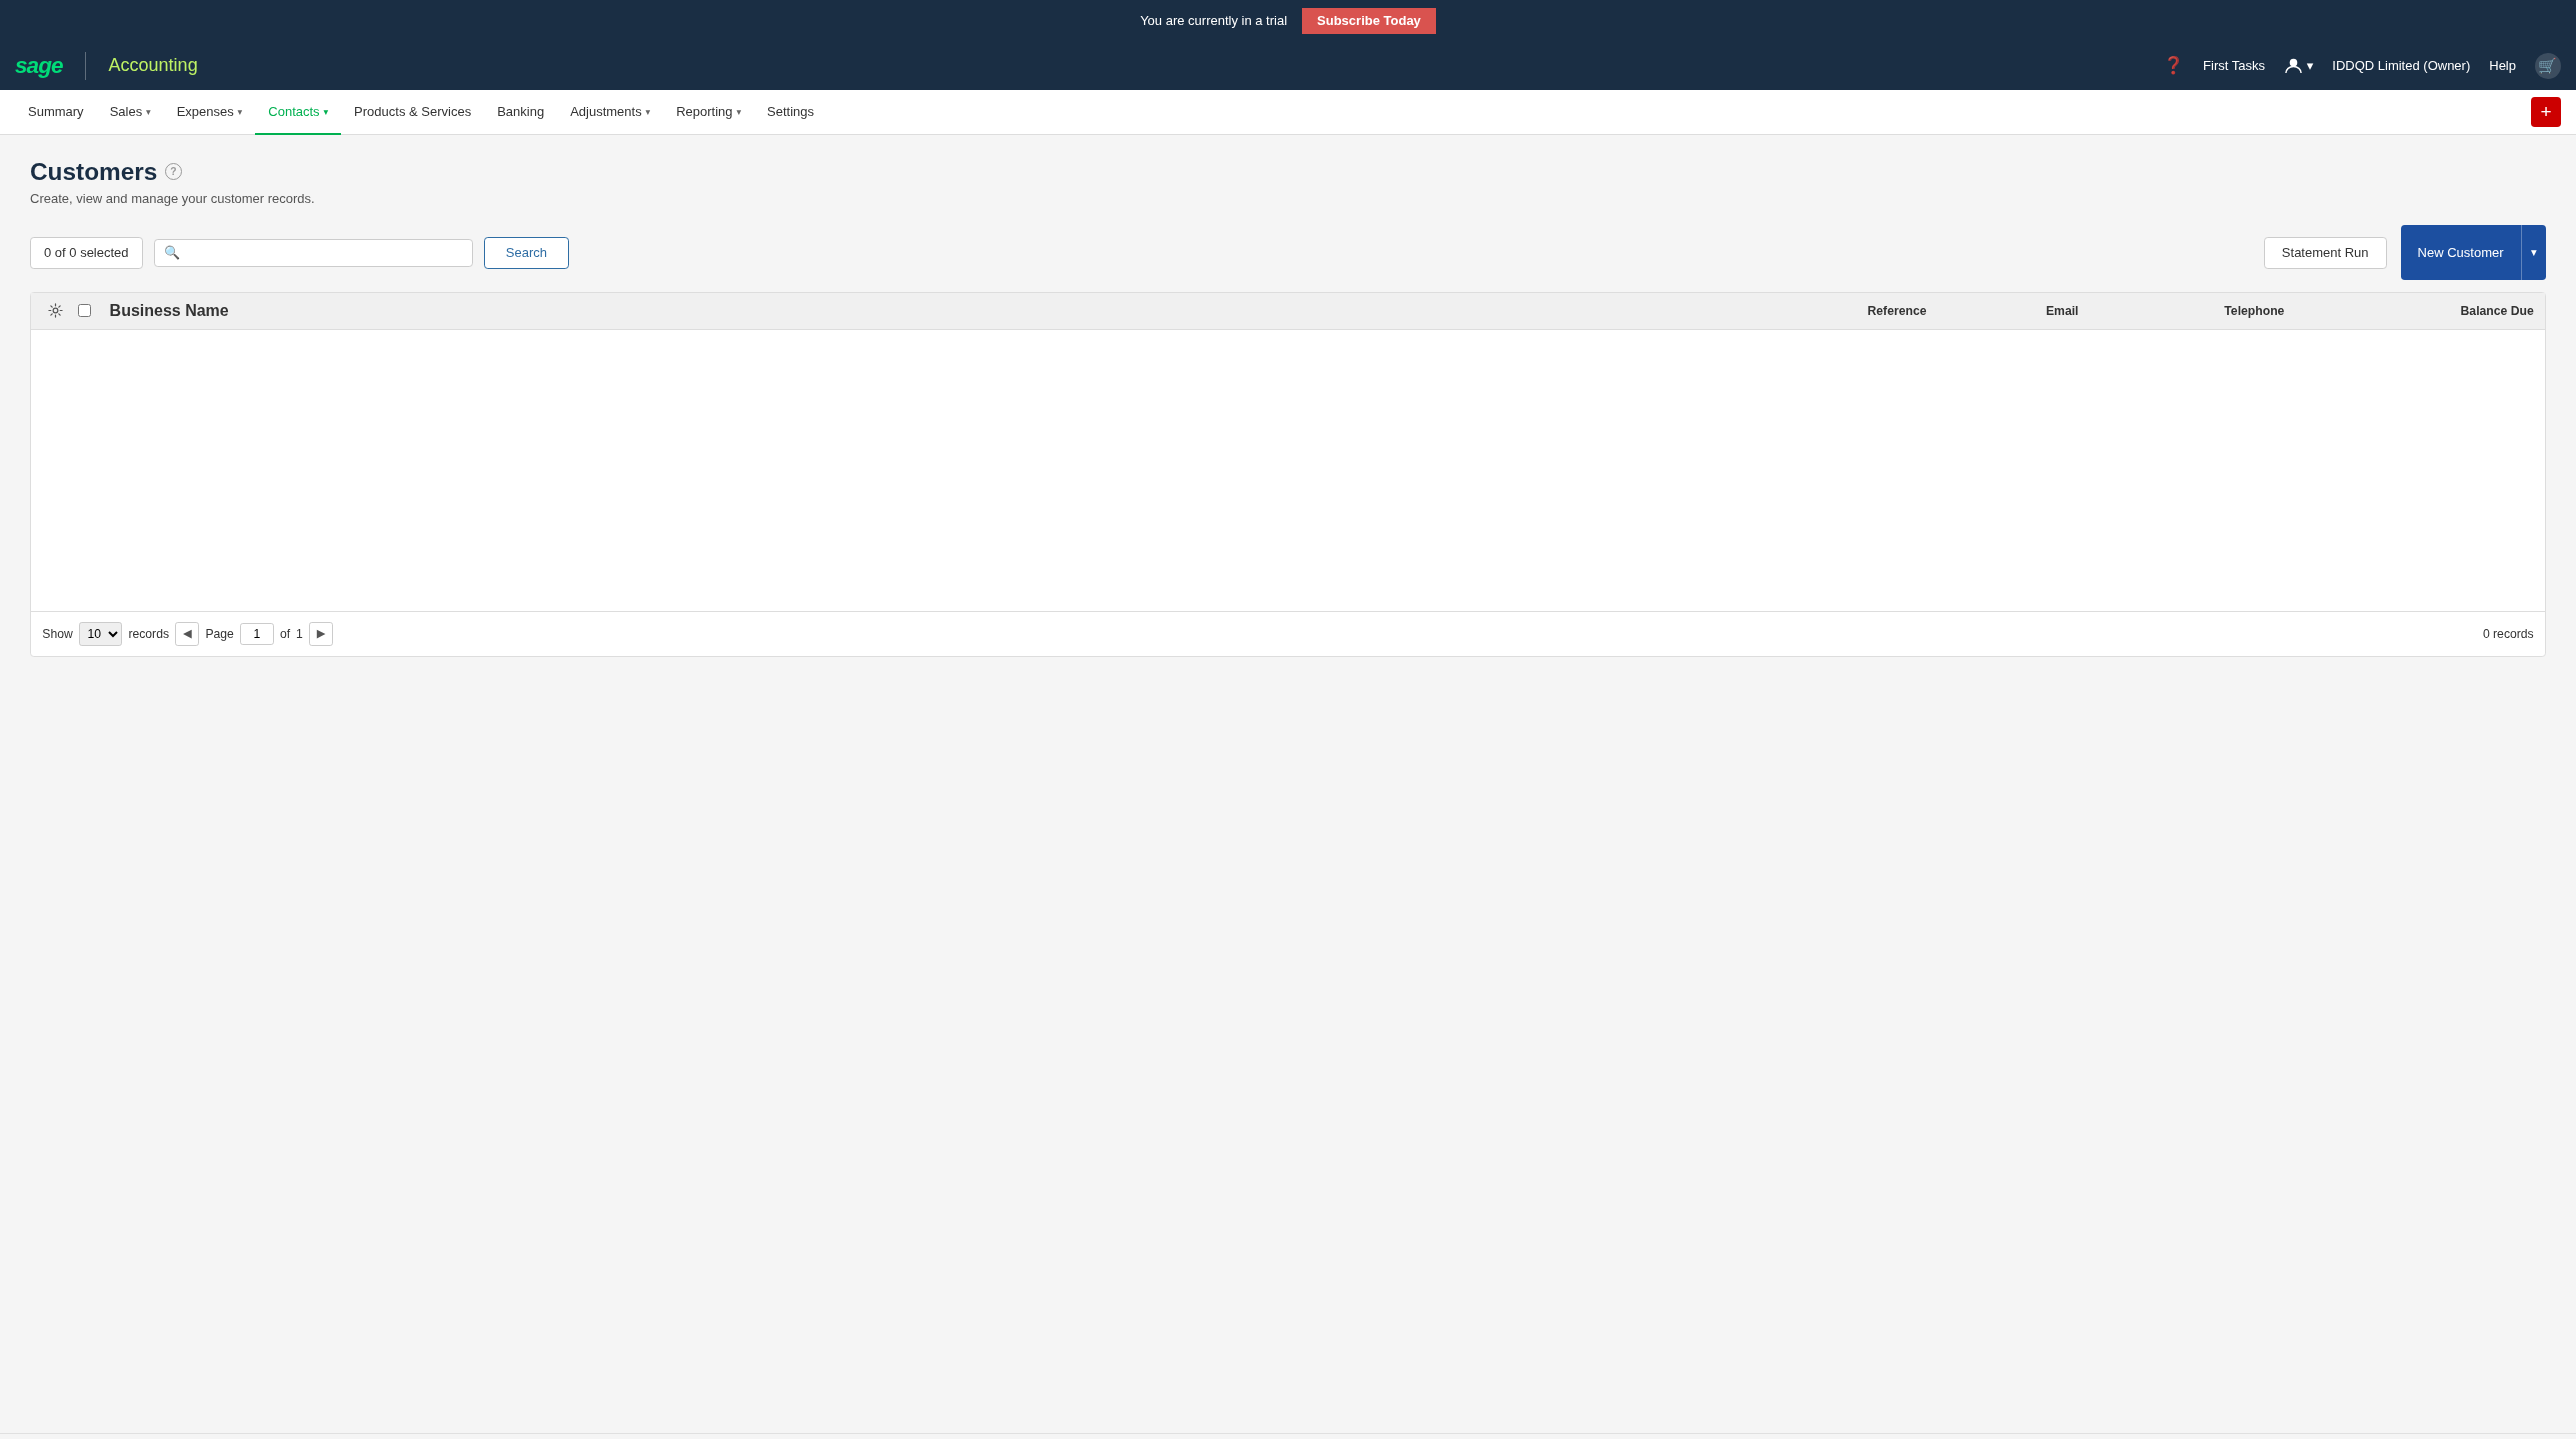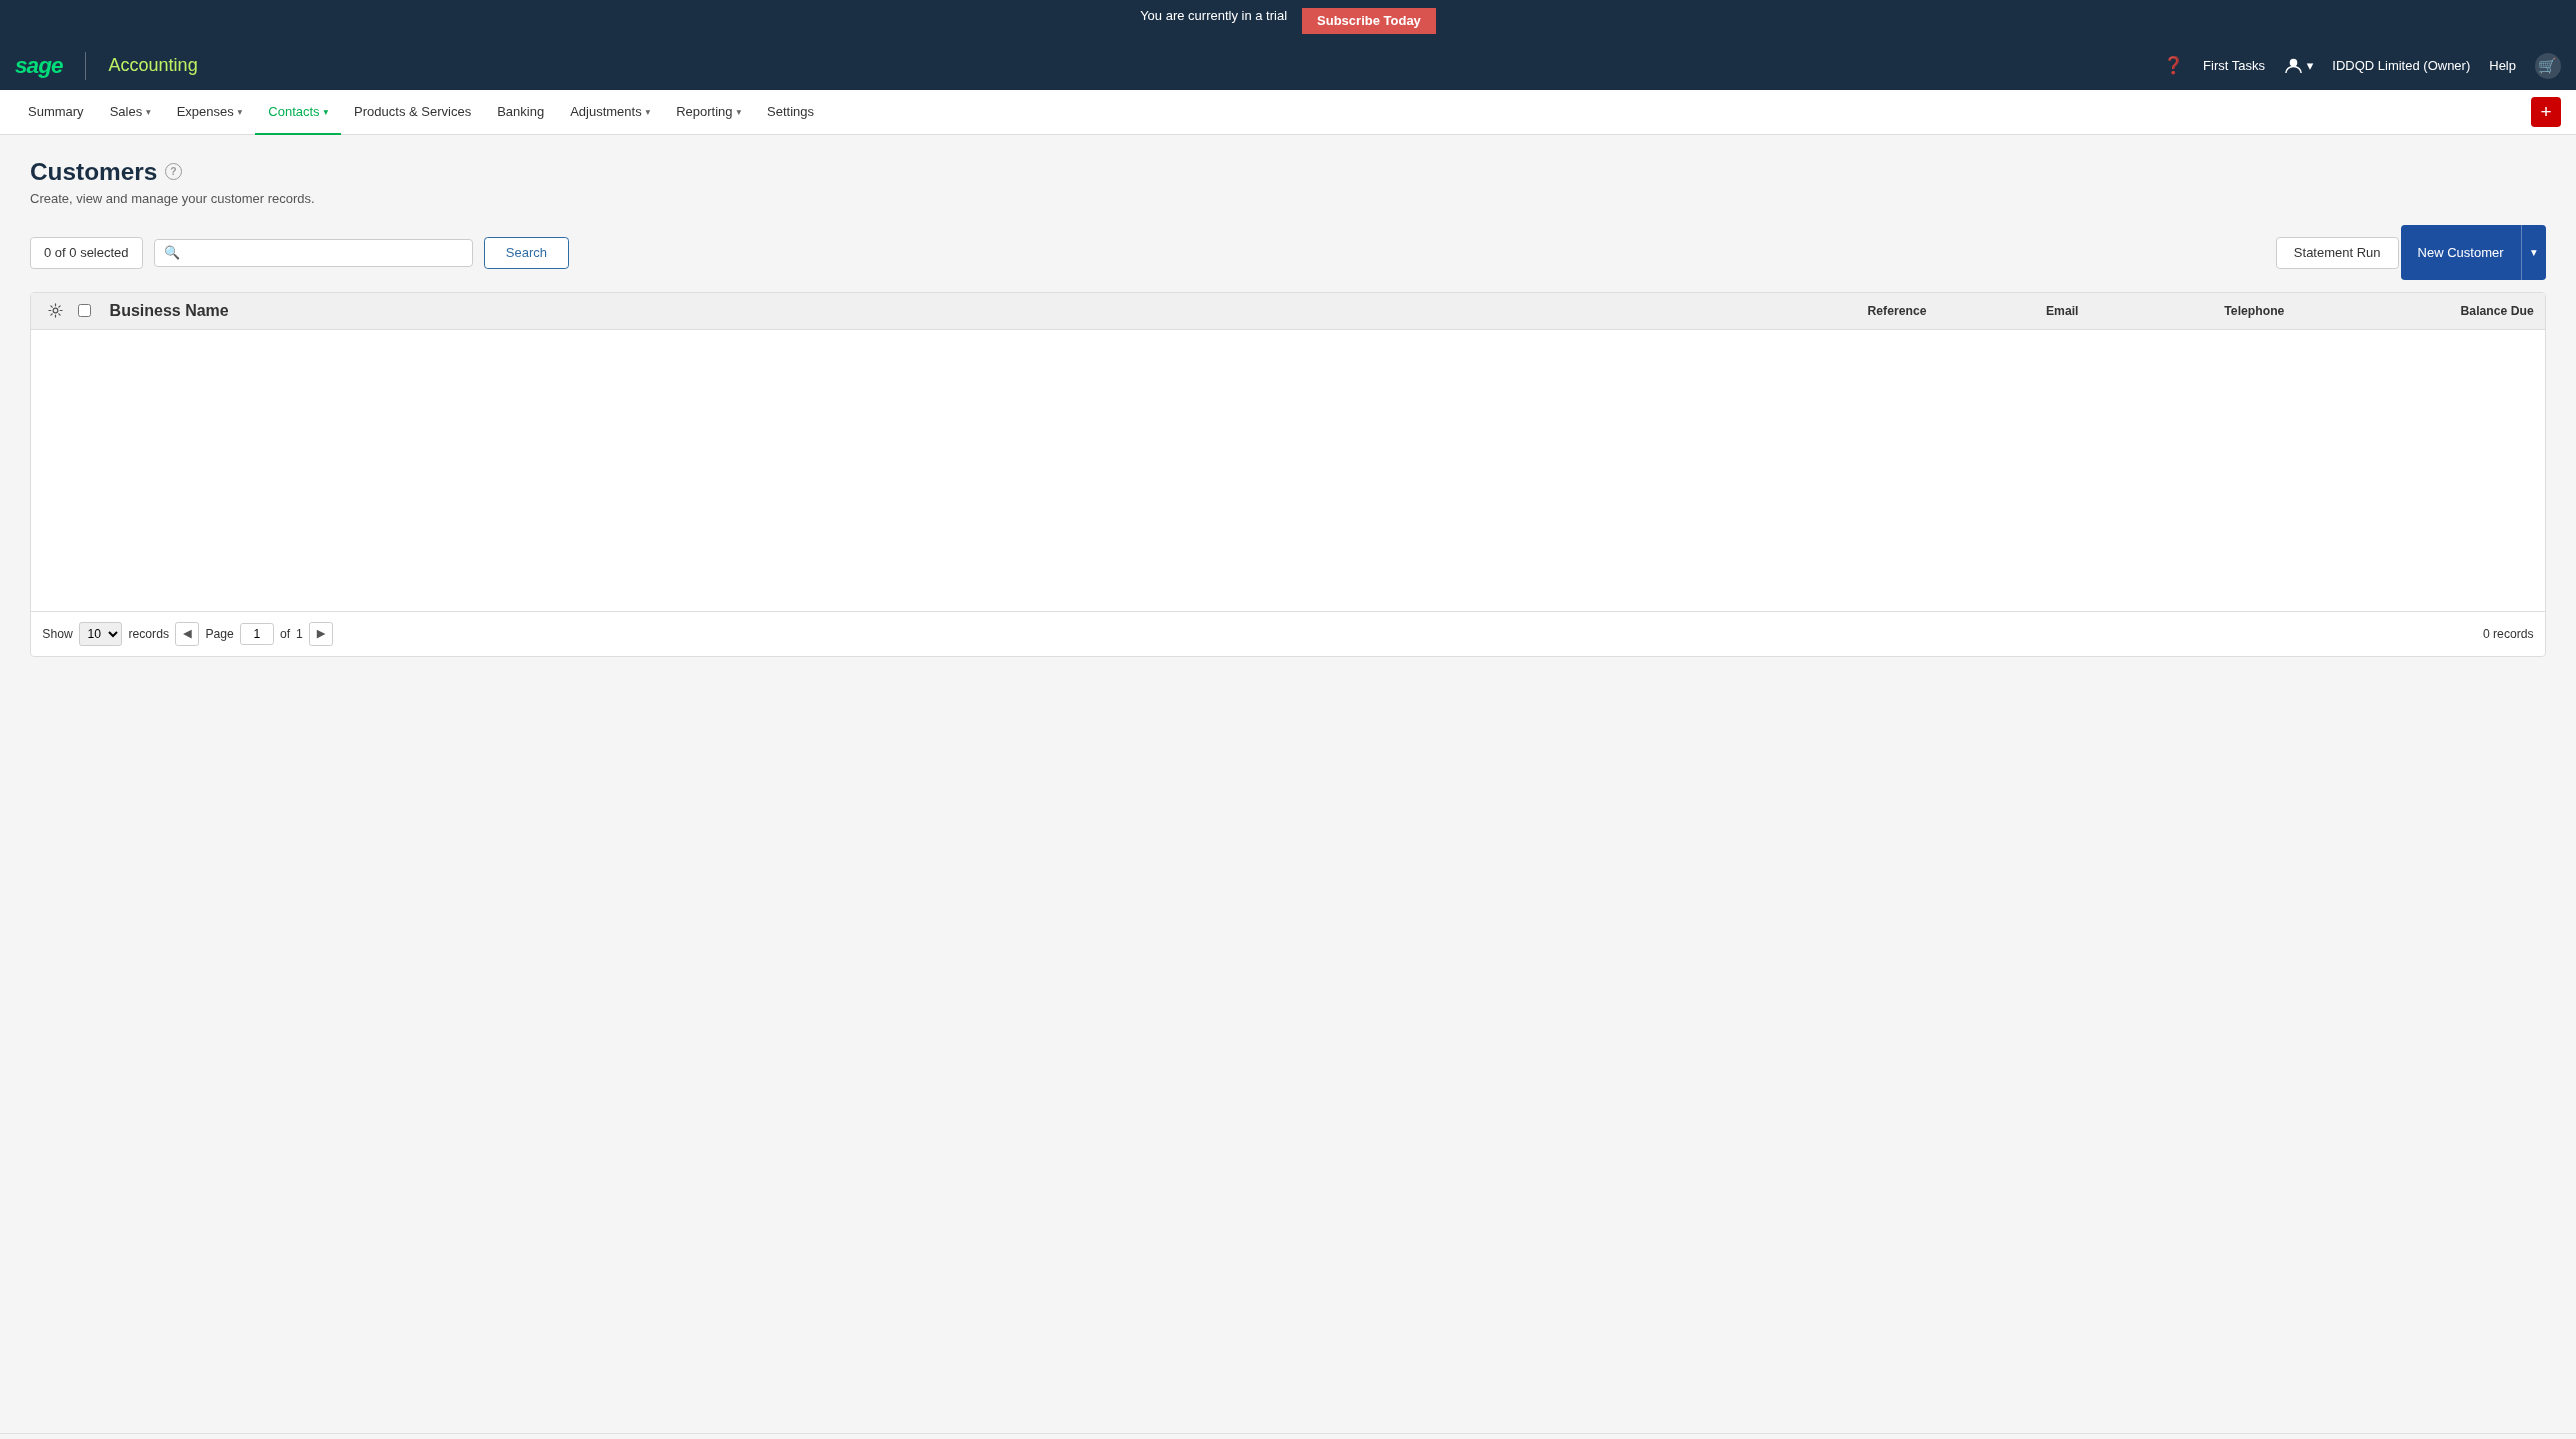--- a/index.html
+++ b/index.html
@@ -5,20 +5,21 @@
     * { box-sizing: border-box; margin: 0; padding: 0; }
     body { font-family: Arial, Helvetica, sans-serif; font-size: 13px; color: #333; background: #f5f5f5; }
 
     
     .trial-banner {
       background: #1a2e44;
       color: #fff;
       text-align: center;
       padding: 7.5px 15px;
       display: flex;
+      align-items: center;
       justify-content: center;
       gap: 15px;
       font-size: 13px;
     }
     .trial-banner-btn {
       background: #d9534f;
       color: #fff;
       border: none;
       border-radius: 0;
       padding: 5.6px 15px;
@@ -202,21 +203,21 @@
       color: #2e6da4;
       border-radius: 3.8px;
       padding: 7.5px 20.6px;
       font-size: 13px;
       cursor: pointer;
       font-weight: 500;
     }
     .toolbar-right {
       margin-left: auto;
       display: flex;
-      gap: 2px;
+      gap: 14px;
       align-items: center;
     }
     .statement-run-btn {
       background: #fff;
       border: 0.9px solid #ccc;
       border-radius: 3.8px;
       padding: 7.5px 17px;
       font-size: 13px;
       cursor: pointer;
       color: #333;

